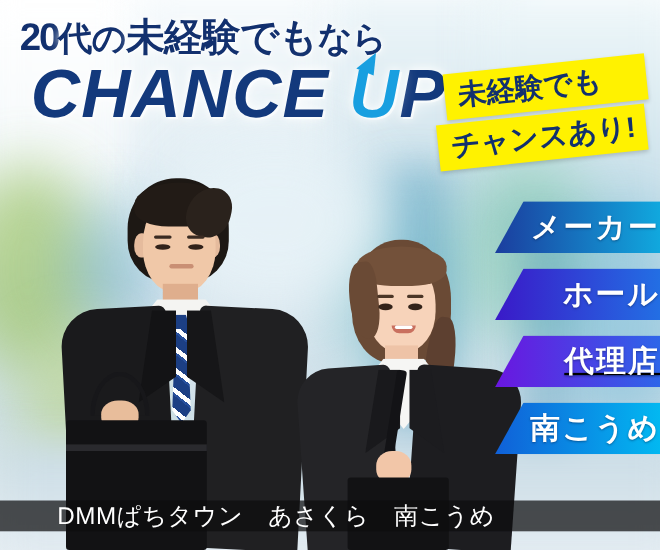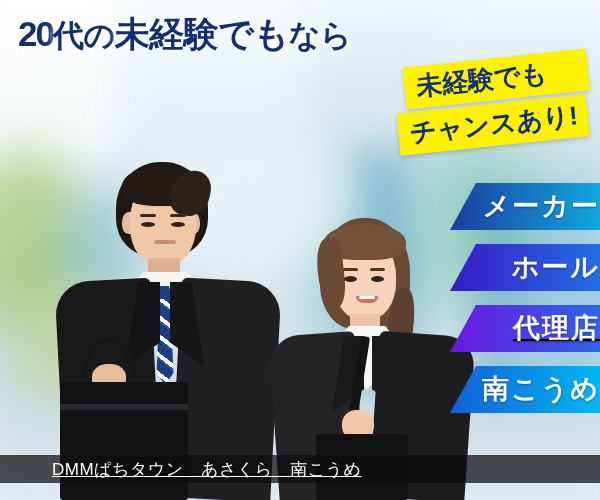--- a/index.html
+++ b/index.html
@@ -84,22 +84,22 @@
     text-shadow:0 1px 2px rgba(0,20,60,.45);
   }
 
   
   .credit {
     position:absolute; left:0; z-index:34;
     background:rgba(12,12,14,.72);
     display:flex; align-items:center;
   }
   .credit-text {
-    color:#ffffff; font-size:17px; font-weight:400; letter-spacing:.5px;
-    white-space:pre; padding-left:52px;text-decoration:underline;
+    color:#ffffff; font-size:22px; font-weight:400; letter-spacing:.5px;
+    white-space:pre; padding-left:52px;
   }
 </style>
 </head>
 <body>
 
 <div id="banner">
 
   <div class="bg-base">
     <div class="bg-rect" style="left:-20px;top:0;width:150px;height:240px;background:linear-gradient(180deg,#ffffff,#eef5f8);"></div>
     <div class="bg-rect" style="left:120px;top:-10px;width:190px;height:210px;background:linear-gradient(180deg,#f7fbfd,#dbe9f0);"></div>
@@ -178,20 +178,23 @@
 
     <div style="position:absolute;left:96px;top:118px;width:9px;height:92px;background:#131316;transform:rotate(9deg);border-radius:3px;"></div>
     <div class="hand" style="left:84px;top:192px;width:32px;height:30px;background:#f2c6a8;"></div>
     <div class="bag" style="left:58px;top:216px;width:92px;height:66px;"></div>
   </div>
 
   <div class="headline">
     <div class="line1">
       <span class="num">20</span><span class="sm">代の</span><span>未経験でも</span><span class="sm">なら</span>
     </div>
+    <div class="line2">
+      <span>CHANCE </span><span class="up-u"><span class="arrow-flick"></span><span>U</span></span><span>P</span>
+    </div>
   </div>
 
   <div class="badge" style="left:404px;top:58px;">
     <div class="badge-row">未経験でも</div>
     <div class="badge-row r2">チャンスあり!</div>
   </div>
 
   <div class="cat-list" style="left:450px;top:183px;width:174px;">
     <div class="cat" id="cat0" style="background: linear-gradient(90deg, rgb(27, 61, 158) 0%, rgb(15, 185, 232) 100%);">
       <span class="cat-label">メーカー</span>

